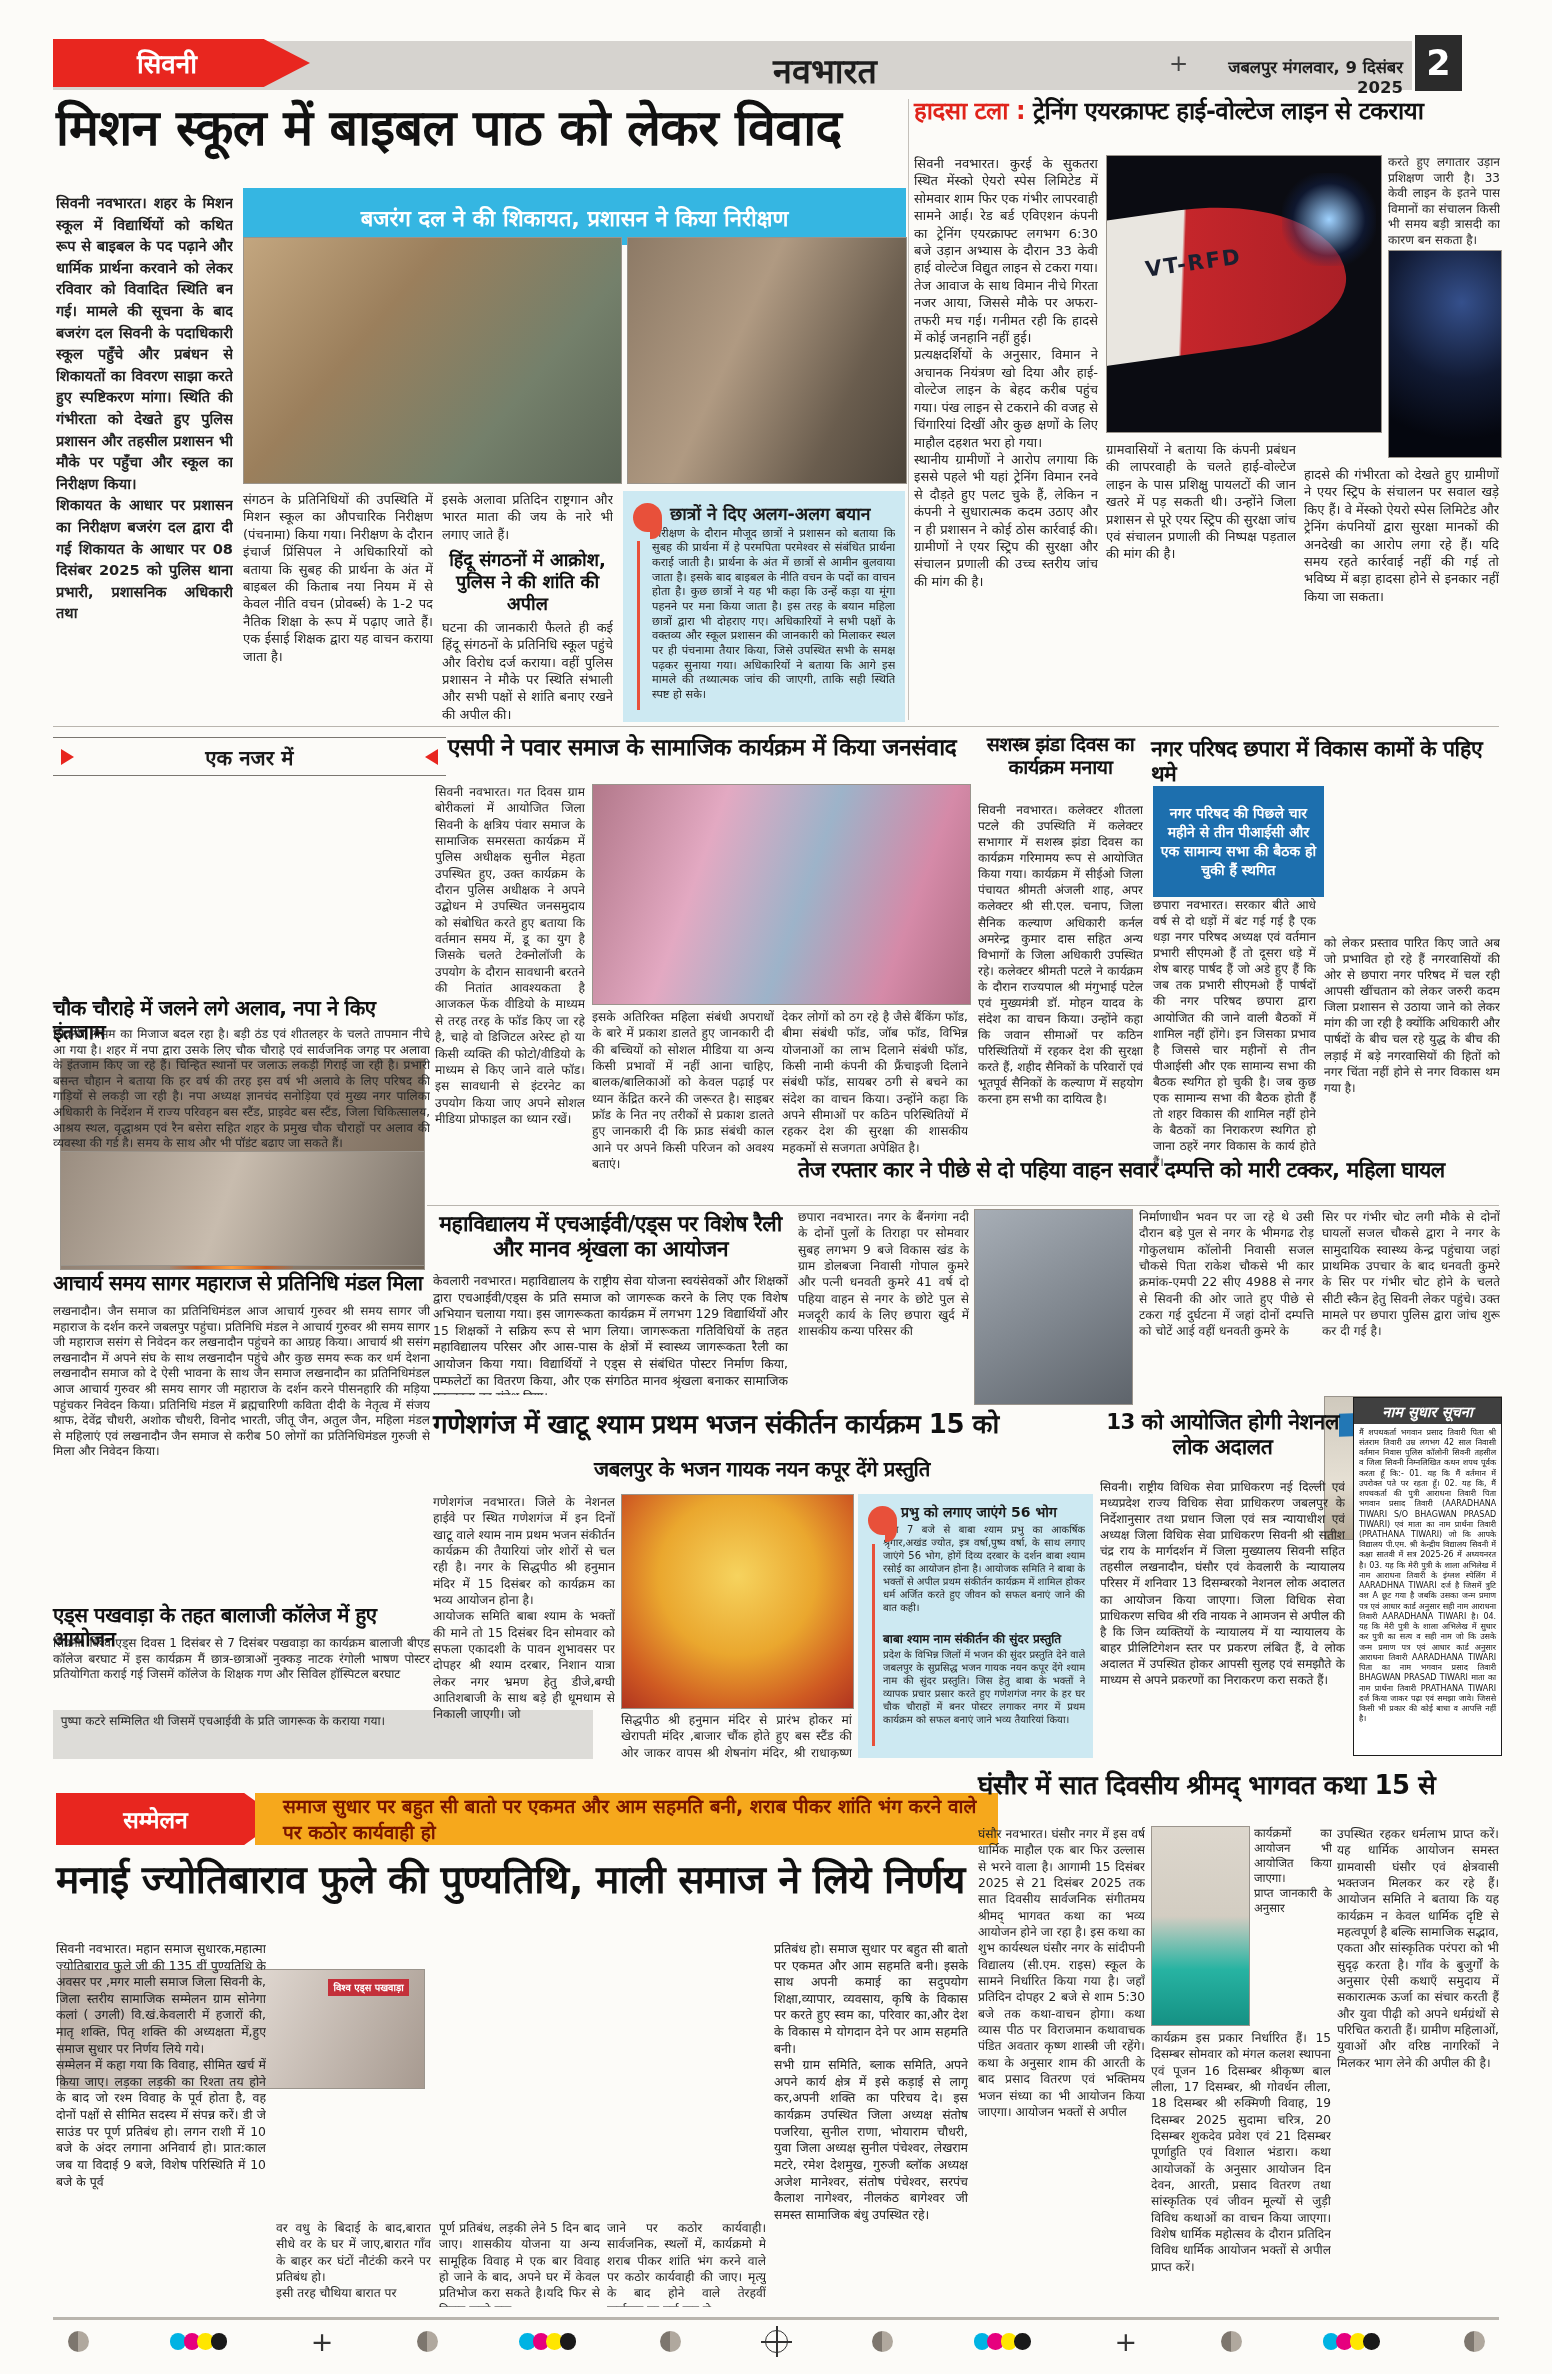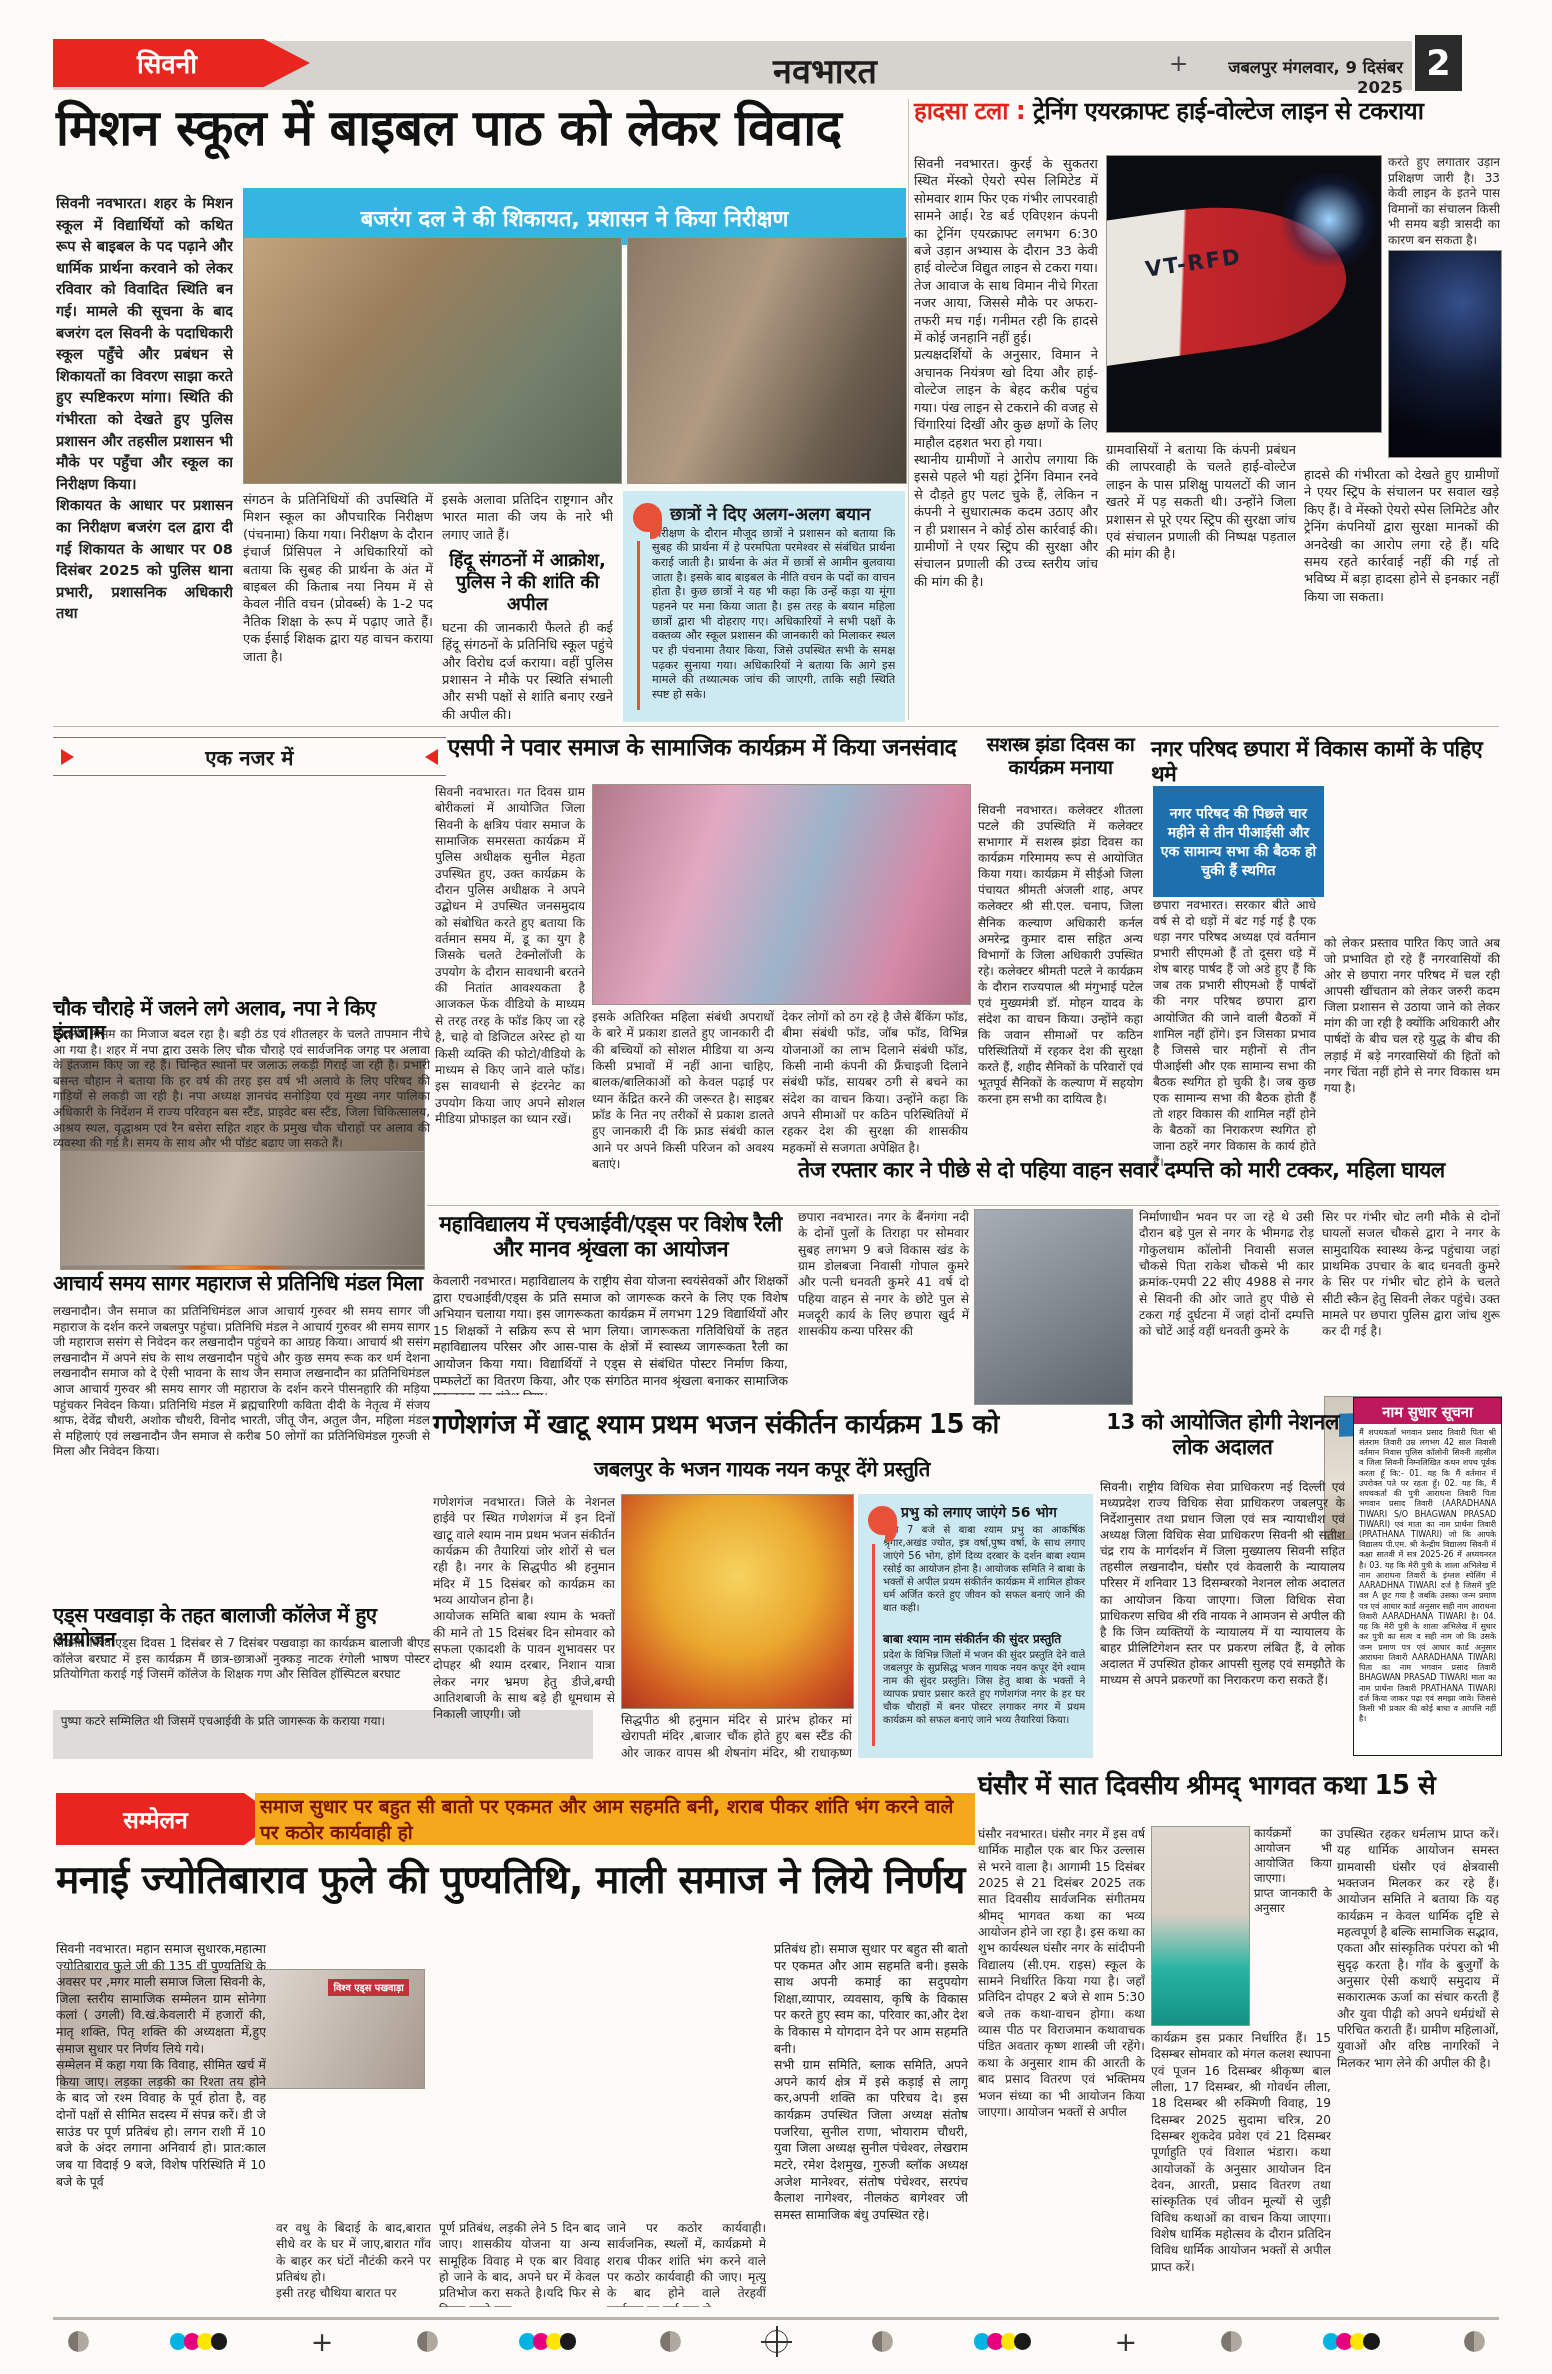--- a/index.html
+++ b/index.html
@@ -25,21 +25,21 @@
   .cyan-band{background:#35b6e2;color:#fff;font-weight:700;display:flex;align-items:center;justify-content:center;}
   .quote-box{background:#cde9f2;}
   .quote-blob{position:absolute;left:9.7px;top:11.6px;width:29px;height:29px;background:#e8503a;border-radius:50% 50% 5.8px 50%;}
   .quote-blob:after{content:"";position:absolute;left:17.5px;top:23px;width:11.6px;height:13.6px;background:#e8503a;border-radius:0 0 90% 0;}
   .quote-bar{position:absolute;left:13.6px;top:50px;bottom:11.6px;width:3.9px;background:#e8503a;}
   .blue-box{background:#1d6fae;color:#fff;font-weight:700;display:flex;align-items:center;justify-content:center;text-align:center;}
   .orange-band{background:#f6a81c;color:#7a1400;font-weight:700;display:flex;align-items:center;}
   .red-tag{background:#e8261f;color:#fff;font-weight:700;display:flex;align-items:center;justify-content:center;
            clip-path:polygon(0 0,84% 0,100% 50%,84% 100%,0 100%);}
   .notice{border:1.9px solid #1c1c1c;background:#fff;}
-  .notice-title{background:#be185d;color:#fff;font-weight:700;font-size:14.6px;text-align:center;padding:2.9px 0;}
+  .notice-title{background:#404040;color:#fff;font-weight:700;font-size:14.6px;text-align:center;padding:2.9px 0;font-style:italic;}
   .notice-body{font-size:8px;line-height:1.28;text-align:justify;padding:3.9px 4.9px;color:#111;white-space:pre-line;}
   .glance-bar{border-top:1.9px solid #7a7670;border-bottom:1.9px solid #7a7670;display:flex;align-items:center;justify-content:space-between;padding:0 7.8px;}
   .tri-r{width:0;height:0;border-top:8.7px solid transparent;border-bottom:8.7px solid transparent;border-left:13.6px solid #e8261f;}
   .tri-l{width:0;height:0;border-top:8.7px solid transparent;border-bottom:8.7px solid transparent;border-right:13.6px solid #e8261f;}
   
   .ph-street{background:linear-gradient(130deg,#c3a67f 0%,#9b7f5c 35%,#74806b 70%,#5c6657 100%);}
   .ph-crowd{background:linear-gradient(115deg,#8d7a66 0%,#b09a82 40%,#6a5d4e 75%,#4c443a 100%);}
   .ph-plane{background:#0b0c12;position:relative;}
   .ph-plane .fuselage{position:absolute;left:-8%;top:18%;width:95%;height:52%;background:linear-gradient(100deg,#e9e6e0 0%,#e9e6e0 38%,#c5262b 39%,#a91f26 100%);transform:rotate(-8deg);border-radius:7.8px 60% 40% 11.6px;}
   .ph-plane .glare{position:absolute;right:2%;top:6%;width:34%;height:34%;background:radial-gradient(circle,#9fd2ff 0%,rgba(20,40,90,.4) 55%,transparent 75%);}
@@ -184,21 +184,21 @@
 
   <div class="abs hl center" style="left:1100px;top:1409px;width:245px;font-size:21.3px;">13 को आयोजित होगी नेशनल लोक अदालत</div>
   <div class="abs body-text" style="left:1100px;top:1479px;width:245px;height:272px;font-size:12px;">सिवनी। राष्ट्रीय विधिक सेवा प्राधिकरण नई दिल्ली एवं मध्यप्रदेश राज्य विधिक सेवा प्राधिकरण जबलपुर के निर्देशानुसार तथा प्रधान जिला एवं सत्र न्यायाधीश एवं अध्यक्ष जिला विधिक सेवा प्राधिकरण सिवनी श्री सतीश चंद्र राय के मार्गदर्शन में जिला मुख्यालय सिवनी सहित तहसील लखनादौन, घंसौर एवं केवलारी के न्यायालय परिसर में शनिवार 13 दिसम्बरको नेशनल लोक अदालत का आयोजन किया जाएगा। जिला विधिक सेवा प्राधिकरण सचिव श्री रवि नायक ने आमजन से अपील की है कि जिन व्यक्तियों के न्यायालय में या न्यायालय के बाहर प्रीलिटिगेशन स्तर पर प्रकरण लंबित हैं, वे लोक अदालत में उपस्थित होकर आपसी सुलह एवं समझौते के माध्यम से अपने प्रकरणों का निराकरण करा सकते हैं।</div>
 
   <div class="abs notice" style="left:1353px;top:1397px;width:147px;height:357px;">
     <div class="notice-title">नाम सुधार सूचना</div>
     <div class="notice-body" style="height:322px;overflow:hidden;">मैं शपथकर्ता भगवान प्रसाद तिवारी पिता श्री संतराम तिवारी उम्र लगभग 42 साल निवासी वर्तमान निवास पुलिस कॉलोनी सिवनी तहसील व जिला सिवनी निम्नलिखित कथन शपथ पूर्वक करता हूँ कि:- 01. यह कि मैं वर्तमान में उपरोक्त पते पर रहता हूँ। 02. यह कि, मैं शपथकर्ता की पुत्री आराधना तिवारी पिता भगवान प्रसाद तिवारी (AARADHANA TIWARI S/O BHAGWAN PRASAD TIWARI) एवं माता का नाम प्रार्थना तिवारी (PRATHANA TIWARI) जो कि आपके विद्यालय पी.एम. श्री केन्द्रीय विद्यालय सिवनी में कक्षा सातवी में सत्र 2025-26 में अध्ययनरत है। 03. यह कि मेरी पुत्री के शाला अभिलेख में नाम आराधना तिवारी के इंग्लश स्पेलिंग में AARADHNA TIWARI दर्ज है जिसमें त्रुटि वश A छूट गया है जबकि उसका जन्म प्रमाण पत्र एवं आधार कार्ड अनुसार सही नाम आराधना तिवारी AARADHANA TIWARI है। 04. यह कि मेरी पुत्री के शाला अभिलेख में सुधार कर पुत्री का सत्य व सही नाम जो कि उसके जन्म प्रमाण पत्र एवं आधार कार्ड अनुसार आराधना तिवारी AARADHANA TIWARI पिता का नाम भगवान प्रसाद तिवारी BHAGWAN PRASAD TIWARI माता का नाम प्रार्थना तिवारी PRATHANA TIWARI दर्ज किया जाकर पढ़ा एवं समझा जावे। जिससे किसी भी प्रकार की कोई बाधा व आपत्ति नहीं है।</div>
   </div>
 
   <div class="abs red-tag" style="left:56px;top:1793px;width:199px;height:52px;font-size:23px;padding-right:25px;">सम्मेलन</div>
-  <div class="abs orange-band" style="left:255px;top:1793px;width:715px;height:52px;font-size:19px;padding-left:5px;">समाज सुधार पर बहुत सी बातो पर एकमत और आम सहमति बनी, शराब पीकर शांति भंग करने वाले पर कठोर कार्यवाही हो</div>
+  <div class="abs orange-band" style="left:255px;top:1793px;width:715px;height:52px;font-size:19px;padding-left:28px;">समाज सुधार पर बहुत सी बातो पर एकमत और आम सहमति बनी, शराब पीकर शांति भंग करने वाले पर कठोर कार्यवाही हो</div>
 
   <div class="abs hl" style="left:56px;top:1857px;width:912px;font-size:39px;">मनाई ज्योतिबाराव फुले की पुण्यतिथि, माली समाज ने लिये निर्णय</div>
   <div class="abs body-text" style="left:56px;top:1941px;width:210px;height:365px;font-size:12.4px;">सिवनी  नवभारत।  महान समाज सुधारक,महात्मा ज्योतिबाराव फुले जी की 135 वीं पुण्यतिथि के अवसर पर ,मगर माली समाज जिला सिवनी के, जिला स्तरीय सामाजिक सम्मेलन ग्राम सोनेगा कलां ( उगली) वि.खं.केवलारी में हजारों की, मातृ शक्ति, पितृ शक्ति की अध्यक्षता में,हुए समाज सुधार पर निर्णय लिये गये।
 सम्मेलन में कहा गया कि विवाह, सीमित खर्च में किया जाए। लड़का लड़की का रिश्ता तय होने के बाद जो रश्म विवाह के पूर्व होता है, वह दोनों पक्षों से सीमित सदस्य में संपन्न करें। डी जे साउंड पर पूर्ण प्रतिबंध हो। लगन राशी में 10 बजे के अंदर लगाना अनिवार्य हो। प्रात:काल जब या विदाई 9 बजे, विशेष परिस्थिति में 10 बजे के पूर्व</div>
 
   <div class="abs body-text" style="left:774px;top:1941px;width:194px;height:365px;font-size:12.4px;">प्रतिबंध हो। समाज सुधार पर बहुत सी बातो पर एकमत और आम सहमति बनी। इसके साथ अपनी कमाई का सदुपयोग शिक्षा,व्यापार, व्यवसाय, कृषि के विकास पर करते हुए स्वम का, परिवार का,और देश के विकास मे योगदान देने पर आम सहमति बनी।
 सभी ग्राम समिति, ब्लाक समिति, अपने अपने कार्य क्षेत्र में इसे कड़ाई से लागू कर,अपनी शक्ति का परिचय दे। इस कार्यक्रम उपस्थित जिला अध्यक्ष संतोष पजरिया, सुनील राणा, भोयाराम चौधरी, युवा जिला अध्यक्ष सुनील पंचेश्वर, लेखराम मटरे, रमेश देशमुख, गुरुजी ब्लॉक अध्यक्ष अजेश मानेश्वर, संतोष पंचेश्वर, सरपंच कैलाश नागेश्वर, नीलकंठ बागेश्वर जी समस्त सामाजिक बंधु उपस्थित रहे।</div>
   <div class="abs body-text" style="left:276px;top:2220px;width:155px;height:87px;font-size:12.2px;">वर वधु के बिदाई के बाद,बारात सीधे वर के घर में जाए,बारात गाँव के बाहर कर घंटों नौटंकी करने पर प्रतिबंध हो।
 इसी तरह चौथिया बारात पर</div>
   <div class="abs body-text" style="left:439px;top:2220px;width:161px;height:87px;font-size:12.2px;">पूर्ण प्रतिबंध, लड़की लेने 5 दिन बाद जाए। शासकीय योजना या अन्य सामूहिक विवाह मे एक बार विवाह हो जाने के बाद, अपने घर में केवल प्रतिभोज करा सकते है।यदि फिर से विवाह करते पाए</div>

